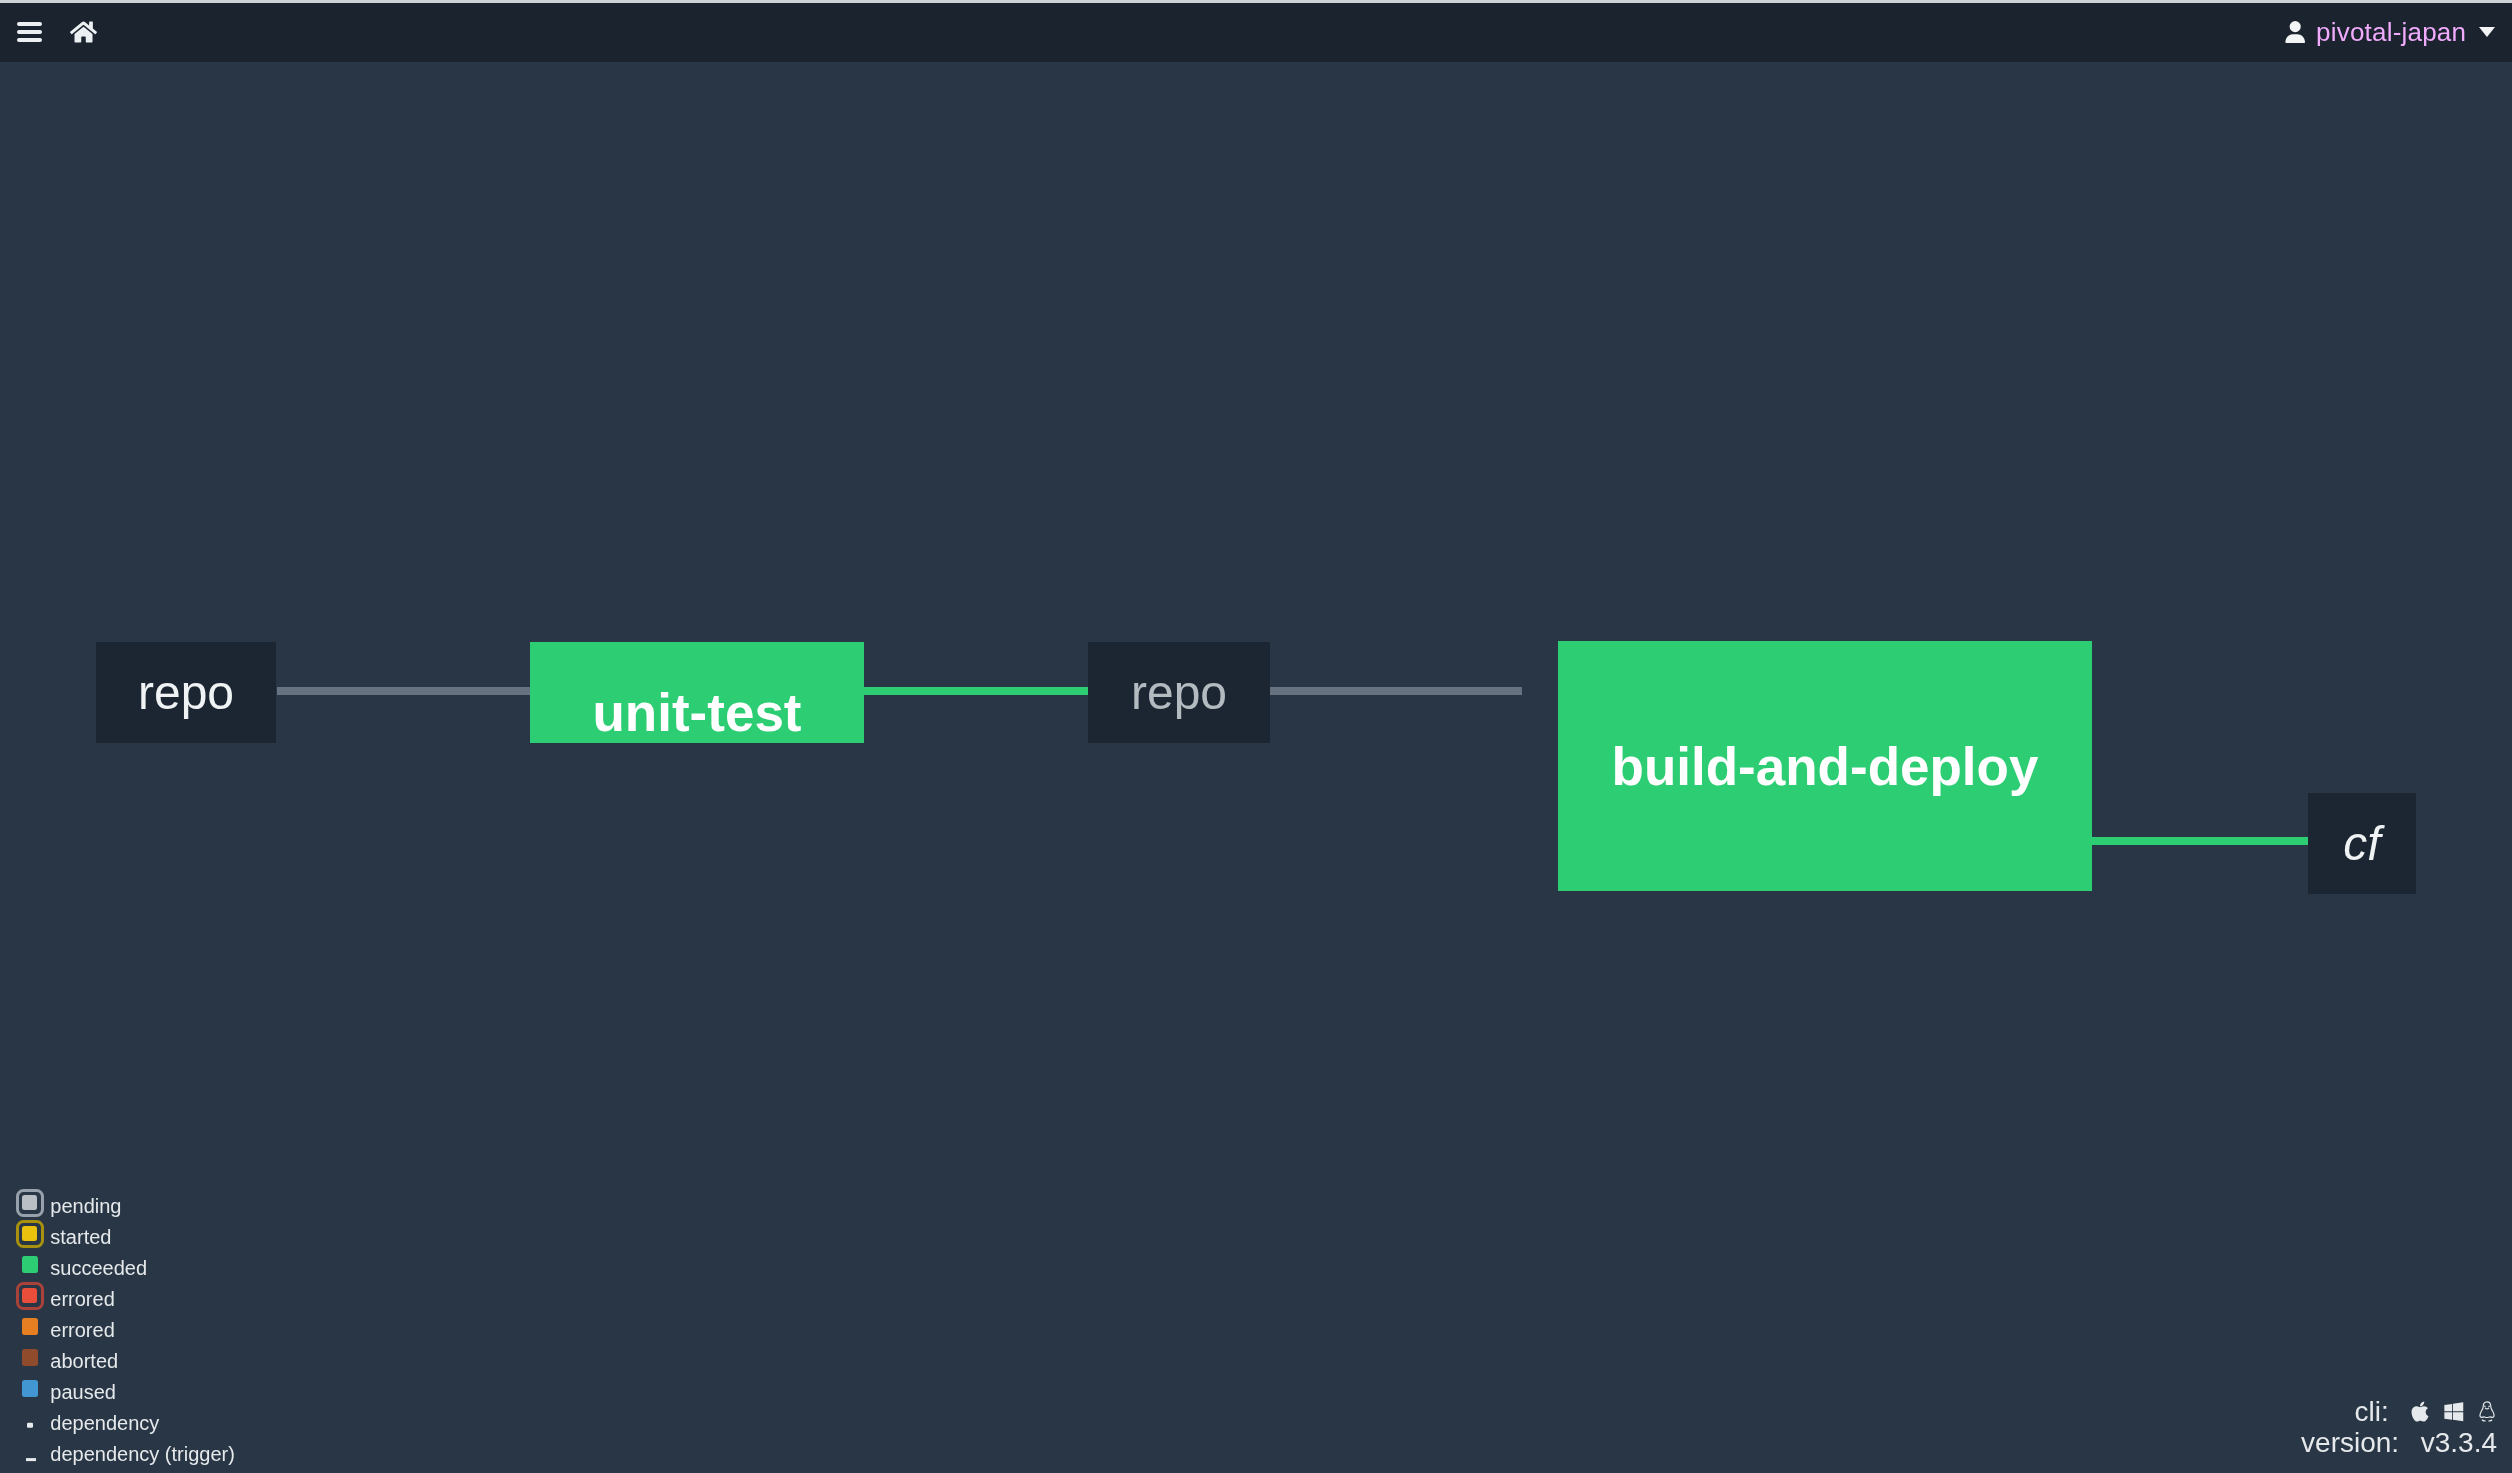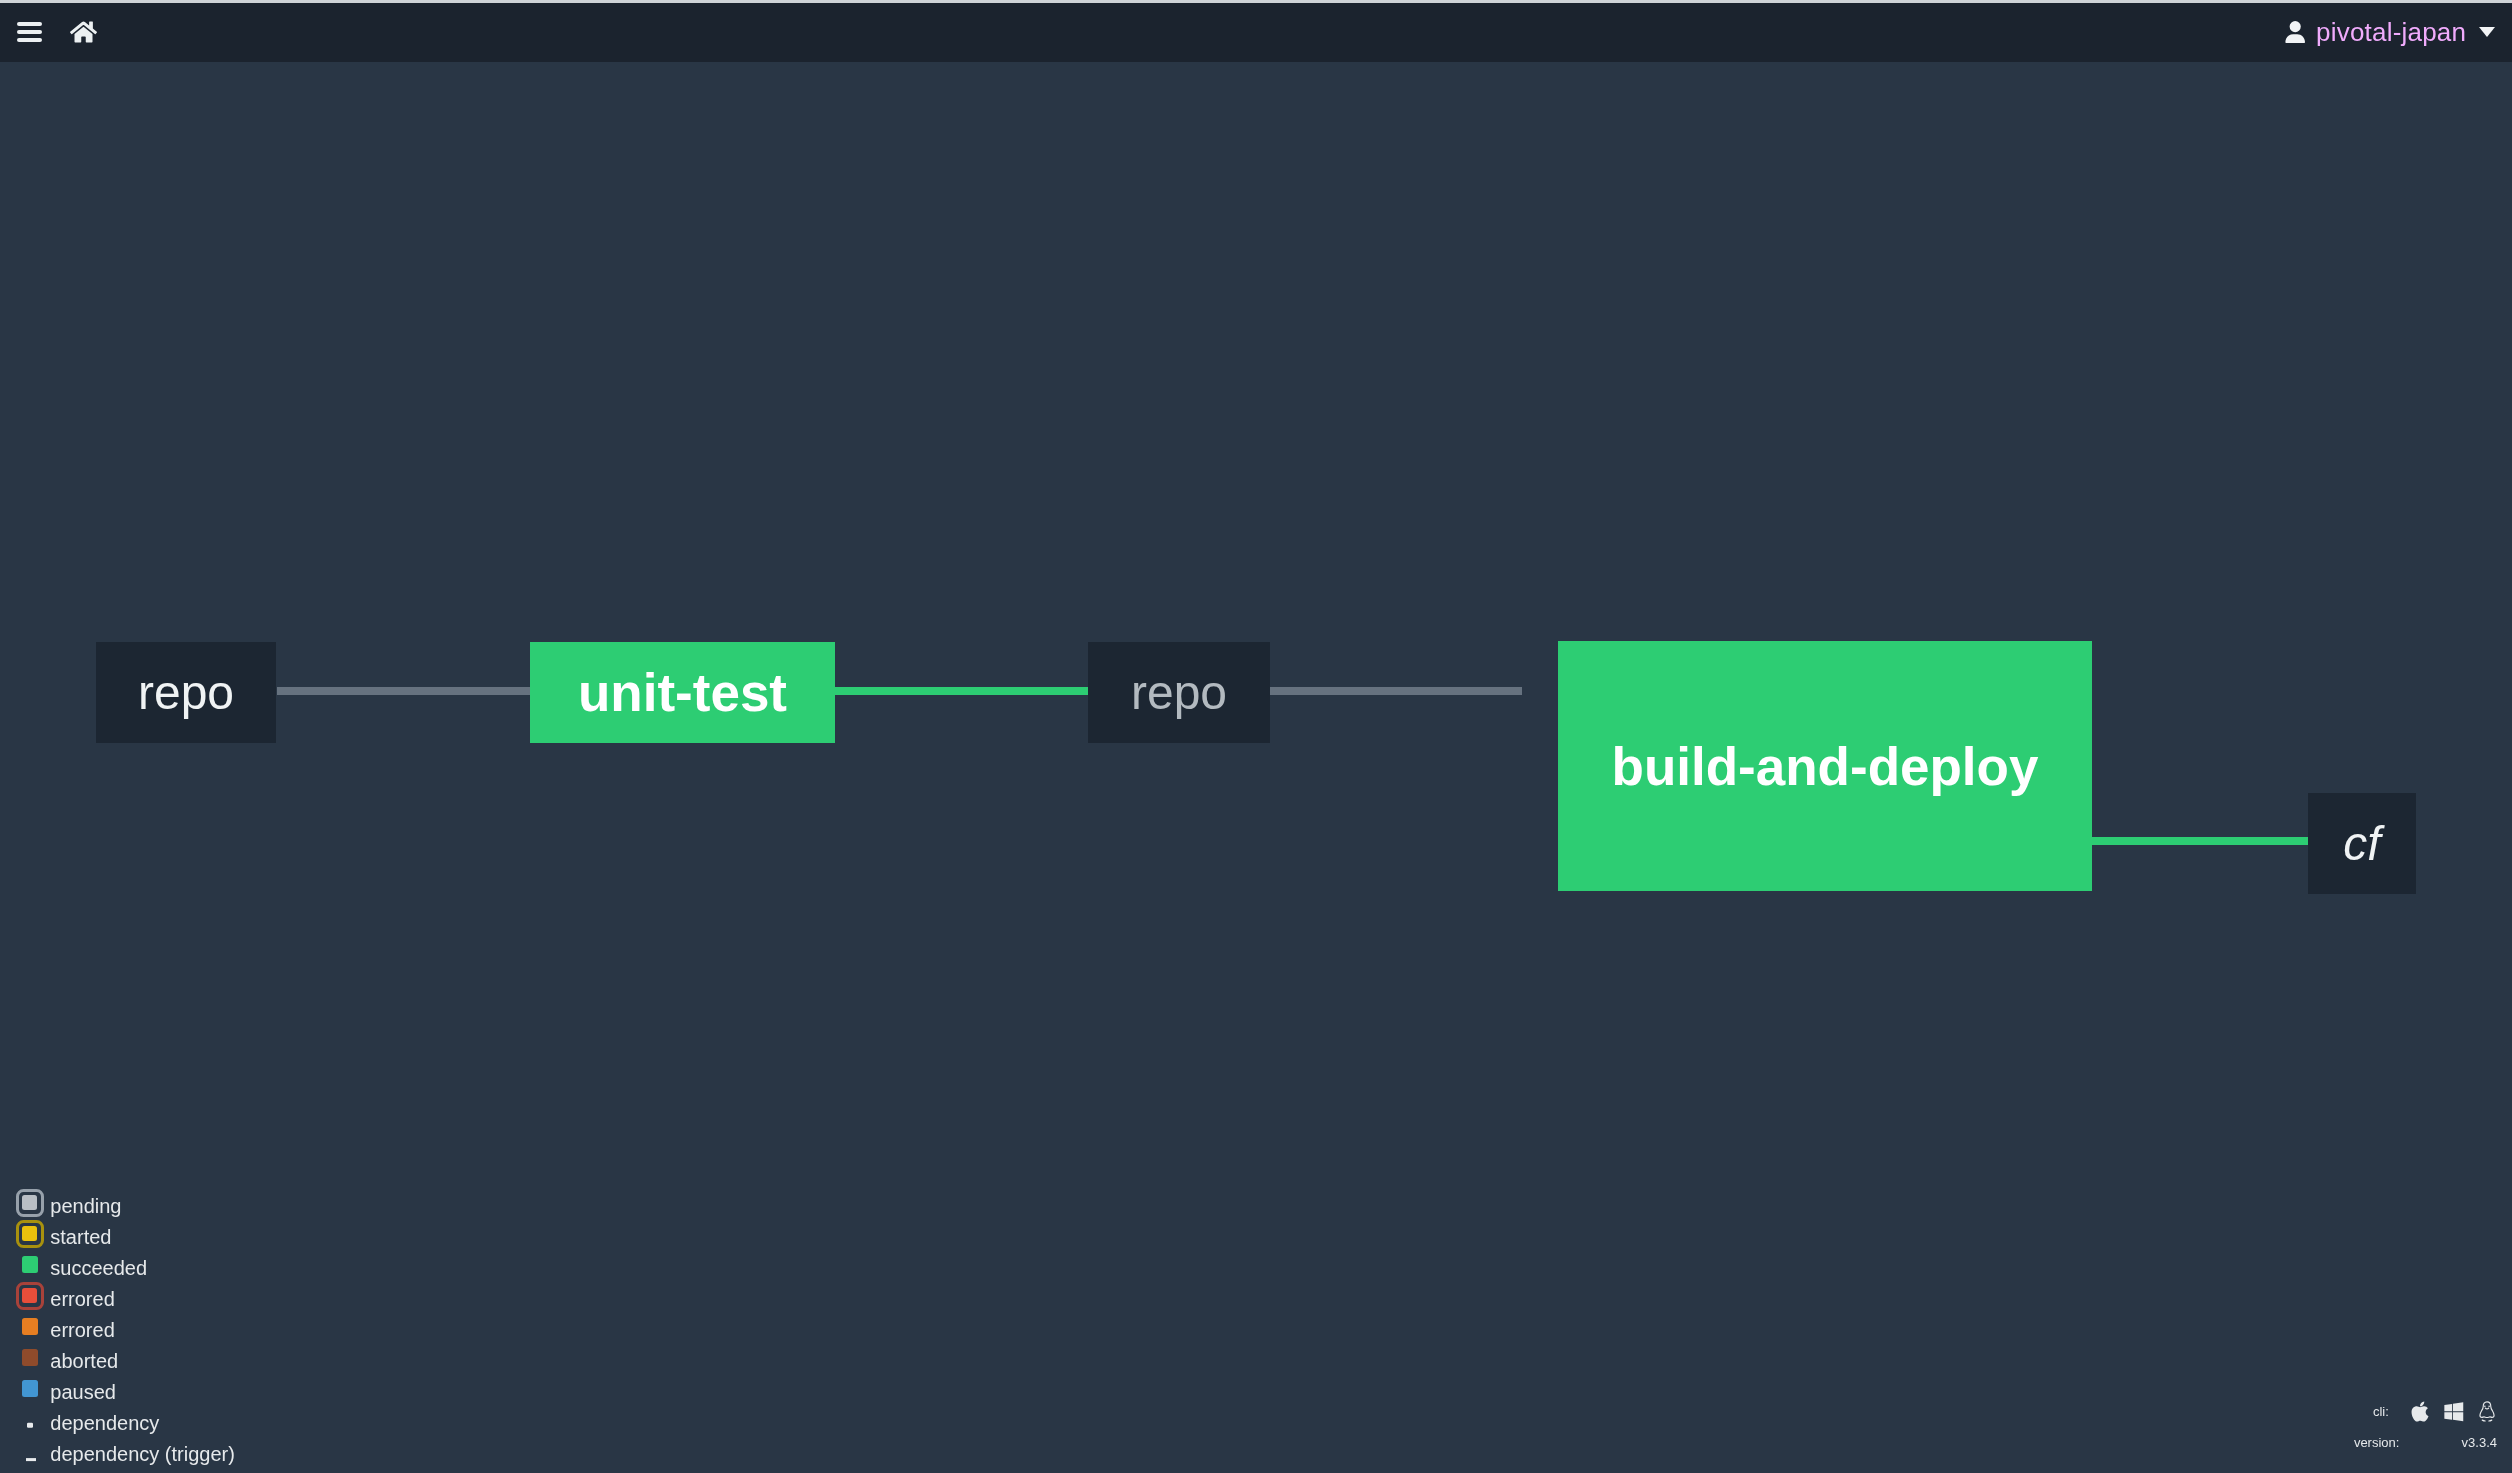--- a/index.html
+++ b/index.html
@@ -37,21 +37,21 @@
   .conn { position: absolute; height: 8.3px; }
   .node {
     position: absolute; display: flex; align-items: center; justify-content: center;
     cursor: pointer; white-space: nowrap;
   }
   .node.resource { font-size: 48px; font-weight: 400; }
   .node.job { font-size: 53px; font-weight: 700; }
 
   #node-repo-1 { left: 96px; top: 642px; width: 180px; height: 101px; }
   #conn-0      { left: 277px; top: 687px; width: 254px; }
-  #node-unit-test { left: 530px; top: 642px; width: 305px; height: 101px; }
+  #node-unit-test { left: 530px; top: 642px; width: 334px; height: 101px; align-items: flex-end; }
   #conn-1      { left: 835px; top: 687px; width: 253px; }
   #node-repo-2 { left: 1088px; top: 642px; width: 182px; height: 101px; }
   #conn-2      { left: 1270px; top: 687px; width: 252px; }
   #node-build-and-deploy { left: 1522px; top: 641px; width: 534px; height: 250px; }
   #conn-3      { left: 2056px; top: 837px; width: 252px; }
   #node-cf     { left: 2308px; top: 793px; width: 108px; height: 101px; font-style: italic; }
 
   
   .legend { position: absolute; left: 13.3px; top: 1187px; }
   .lg-row { display: flex; align-items: center; height: 31px; color: #e6e9eb; font-size: 20px; }
@@ -60,21 +60,21 @@
   .lg-ring {
     width: 28px; height: 28px; margin-left: 2.5px; border: 3.3px solid transparent; border-radius: 7.5px;
     display: flex; align-items: center; justify-content: center;
   }
   .lg-ring .lg-fill { width: 15px; height: 15px; margin-left: 0; }
   .lg-dot  { width: 5.8px; height: 5.8px; border-radius: 1.2px; margin-left: 14px; transform: translateY(5.8px); }
   .lg-dash { width: 10px; height: 3.3px; margin-left: 12.5px; transform: translateY(9.1px); }
   .lg-label { line-height: 1; margin-top: 7px; }
 
   
-  .footer { position: absolute; right: 15px; bottom: 15px; color: #e6e9eb; font-size: 13px; }
+  .footer { position: absolute; right: 15px; bottom: 15px; color: #e6e9eb; font-size: 28px; }
   .f-row { display: flex; align-items: center; justify-content: flex-end; height: 31px; gap: 21.6px; }
   .f-label { text-align: right; }
   .f-content { min-width: 76px; display: flex; align-items: center; justify-content: flex-end; gap: 12.5px; }
   .cli-icon { color: #e6e9eb; display: flex; align-items: center; cursor: pointer; }
 </style>
 </head>
 <body style="background: rgb(41, 54, 69);">
 
 <div class="top-edge" style="background: rgb(207, 211, 215);"></div>
 

